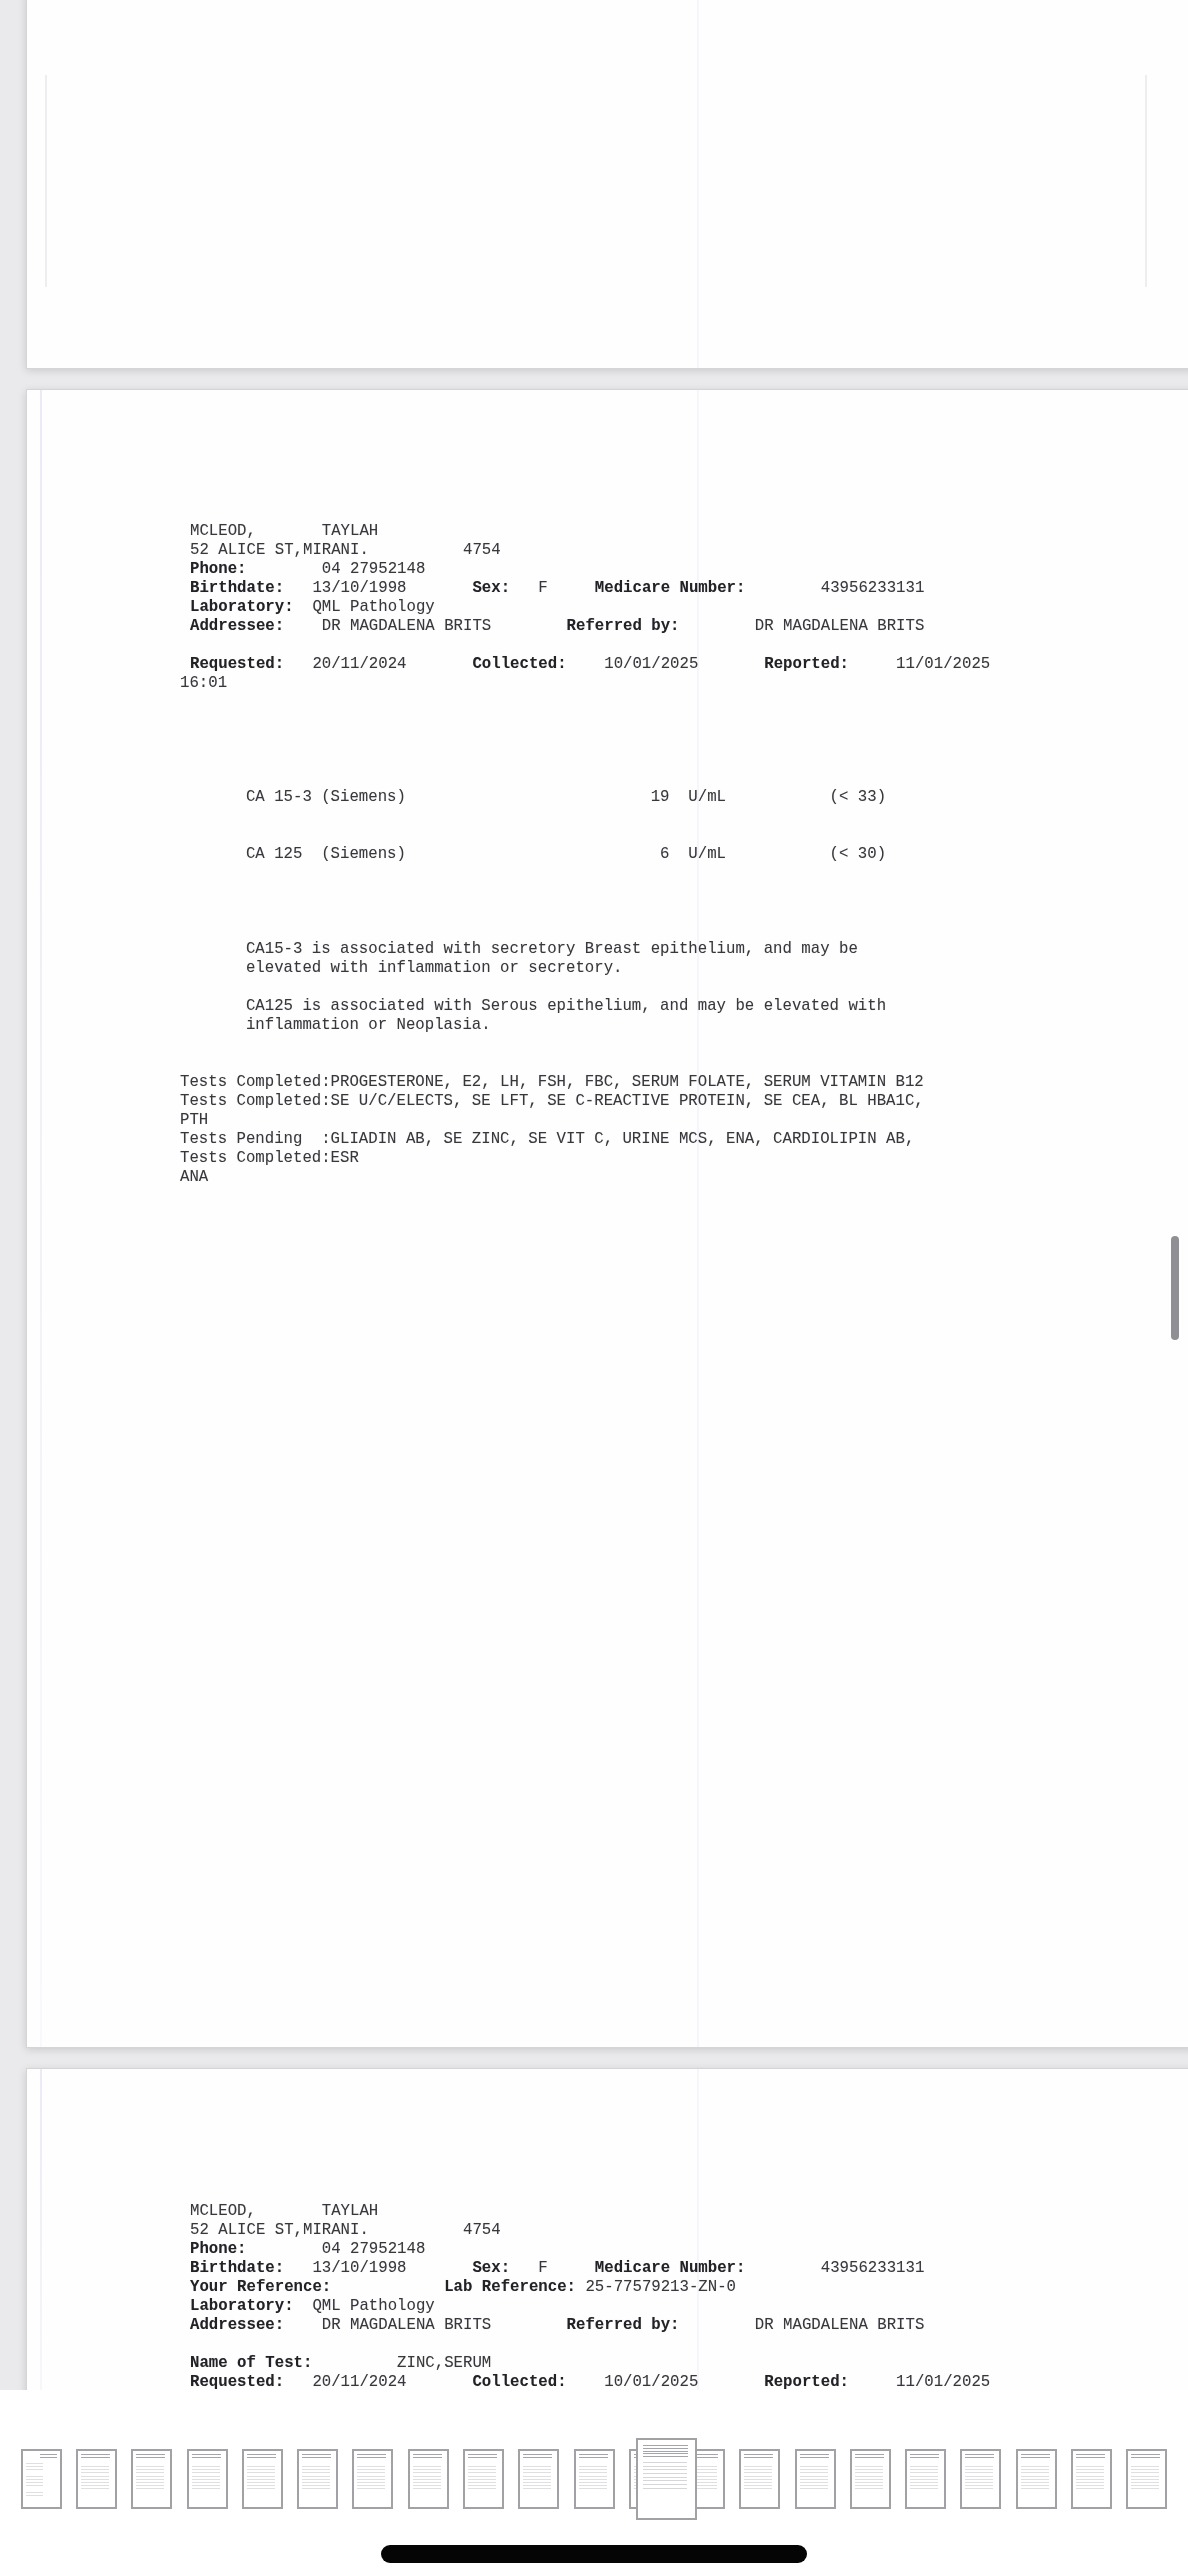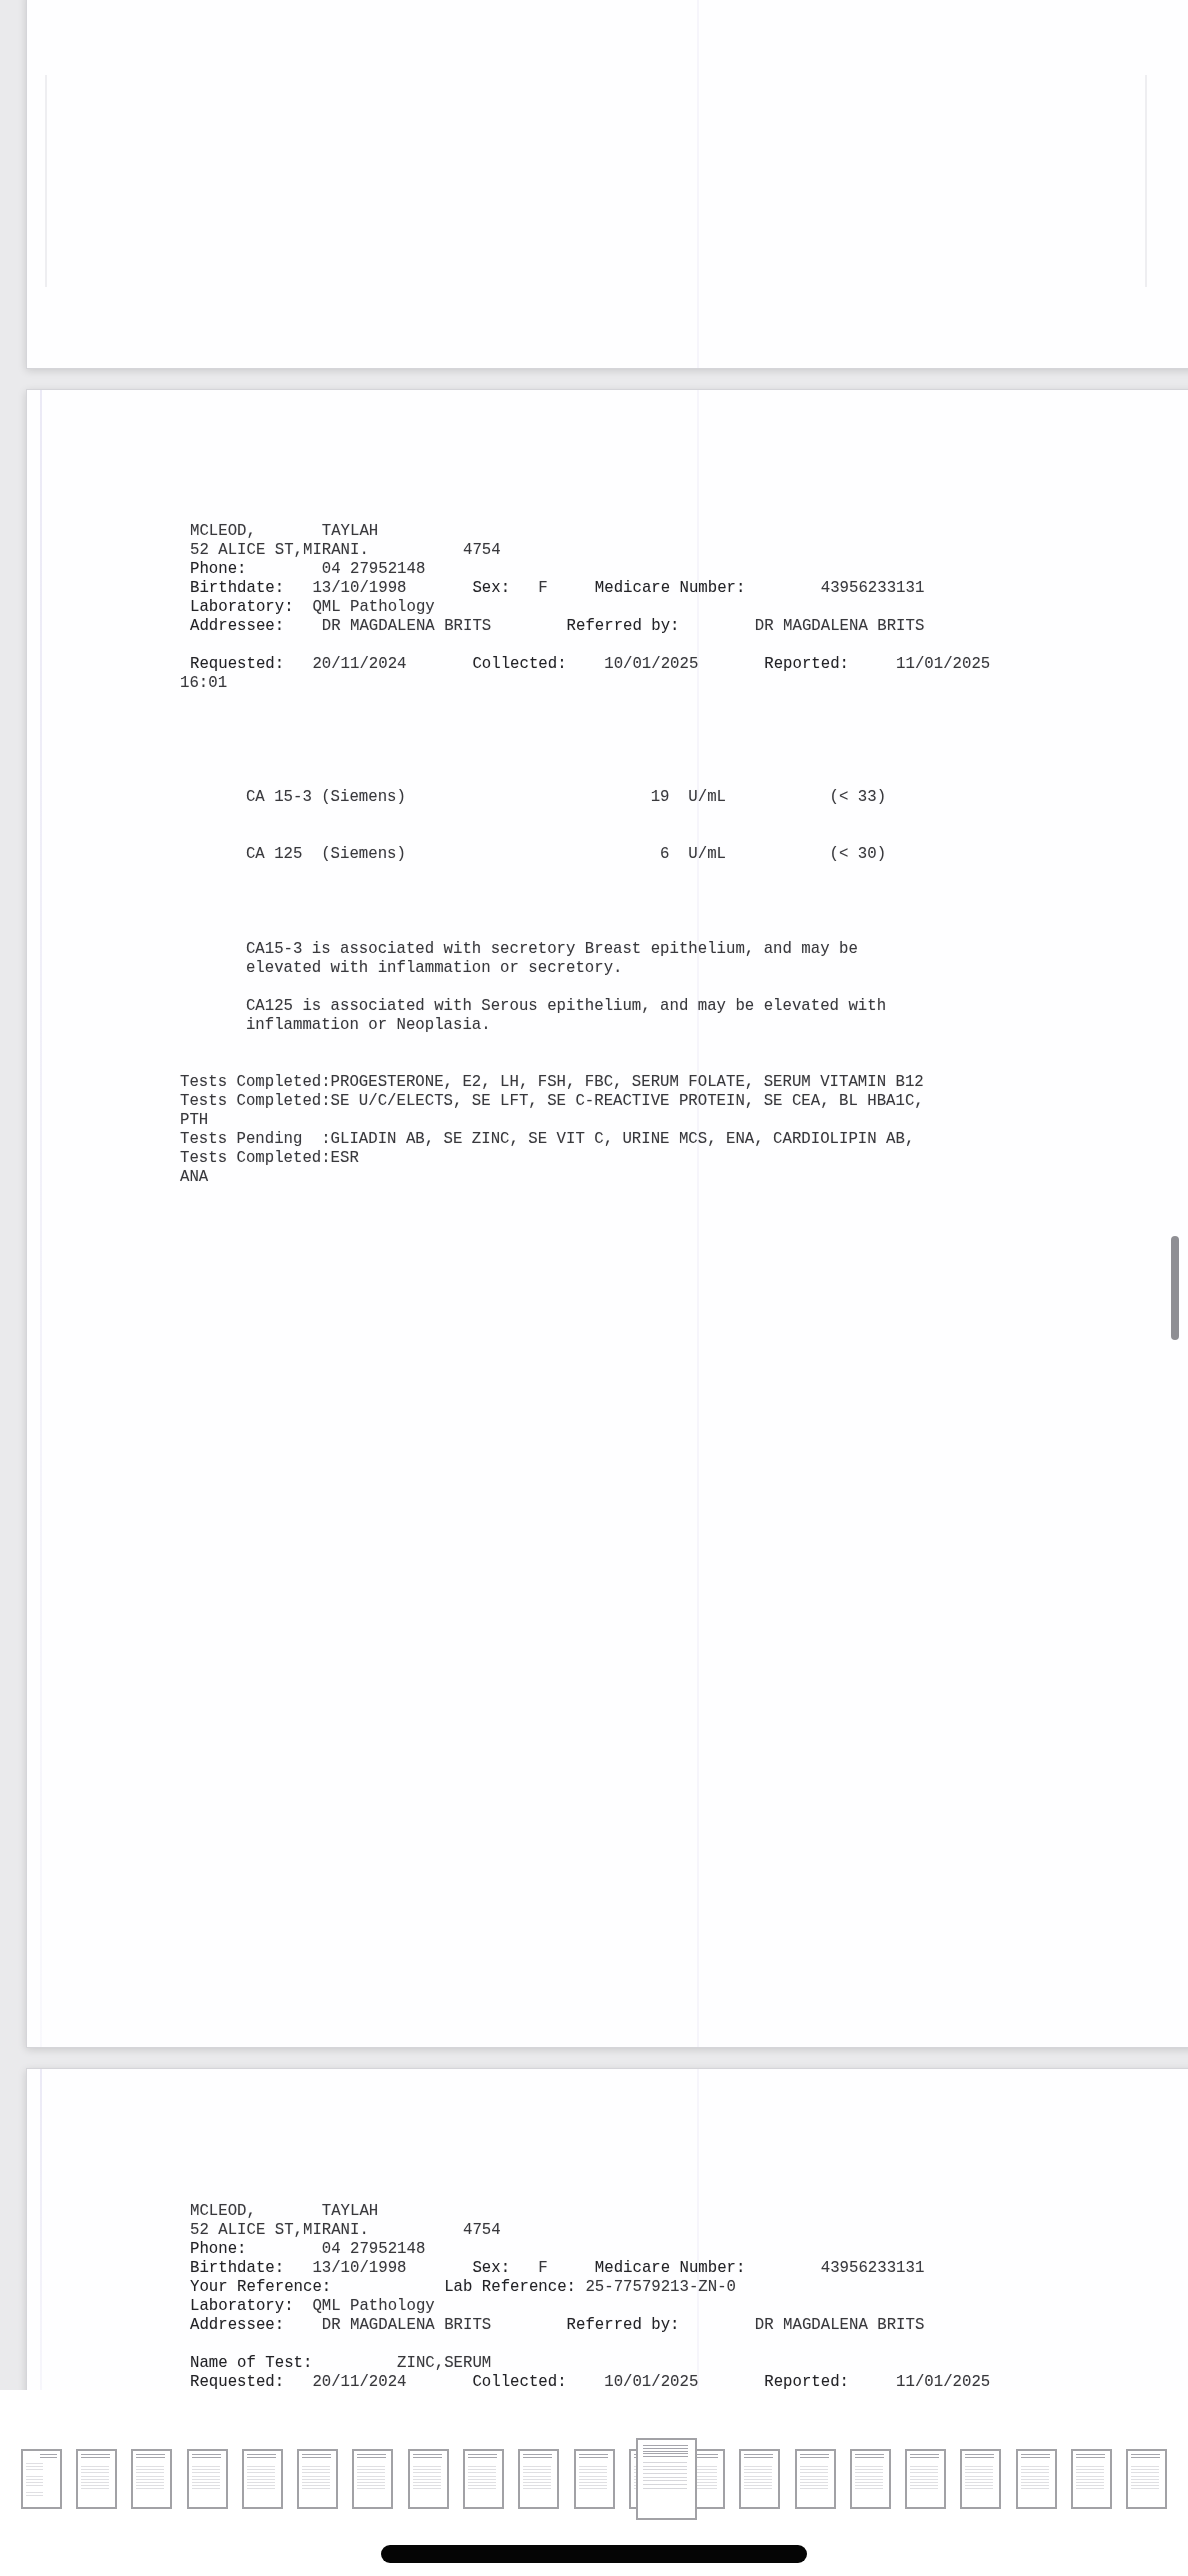--- a/index.html
+++ b/index.html
@@ -26,21 +26,21 @@
   .edge-r{position:absolute;left:1118px;width:1.8px;top:83px;height:212px;background:rgba(100,100,120,.10);}
   
   .report{padding:132px 0 0 153px;}
   .page-next .report{padding-top:133px;}
   .line{
     height:19px;line-height:19px;white-space:pre;
     font-size:15.7px;color:var(--text,#38383c);
     text-shadow:0 0 0.9px rgba(70,70,80,.25);
   }
   .ind-h{margin-left:10px;}
-  .line .bold{font-weight:normal;color:var(--text-bold,#222226);}
+  .line .bold{font-weight:bold;color:var(--text-bold,#222226);}
   
   .scrollbar{
     position:absolute;left:1171px;top:1236px;width:8.3px;height:104px;
     border-radius:4.6px;background:var(--scrollbar,#8f8f94);z-index:6;
   }
   
   .thumbstrip{
     position:absolute;left:0;top:2390px;width:1188px;height:186px;
     background:#ffffff;z-index:4;
   }

